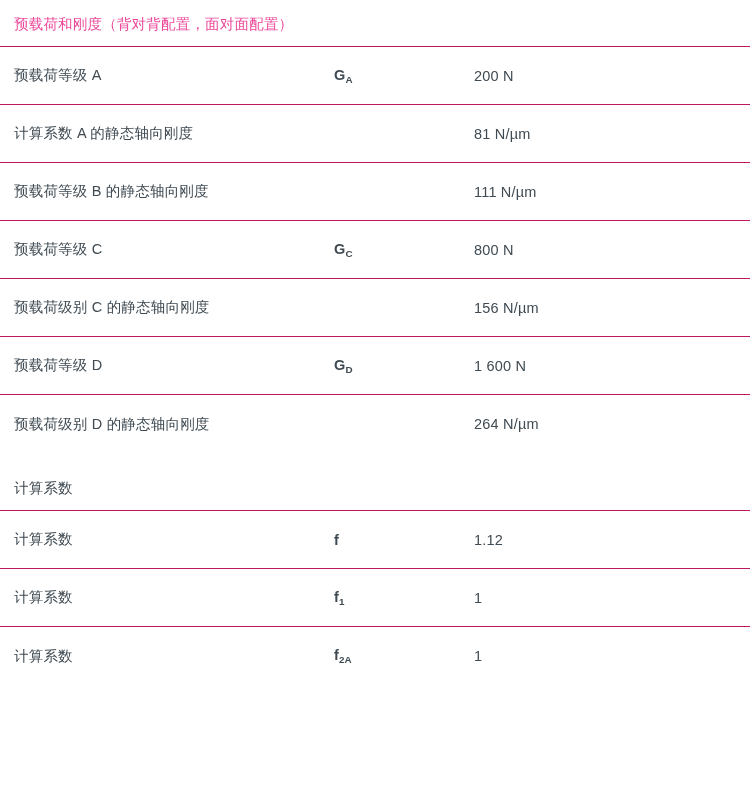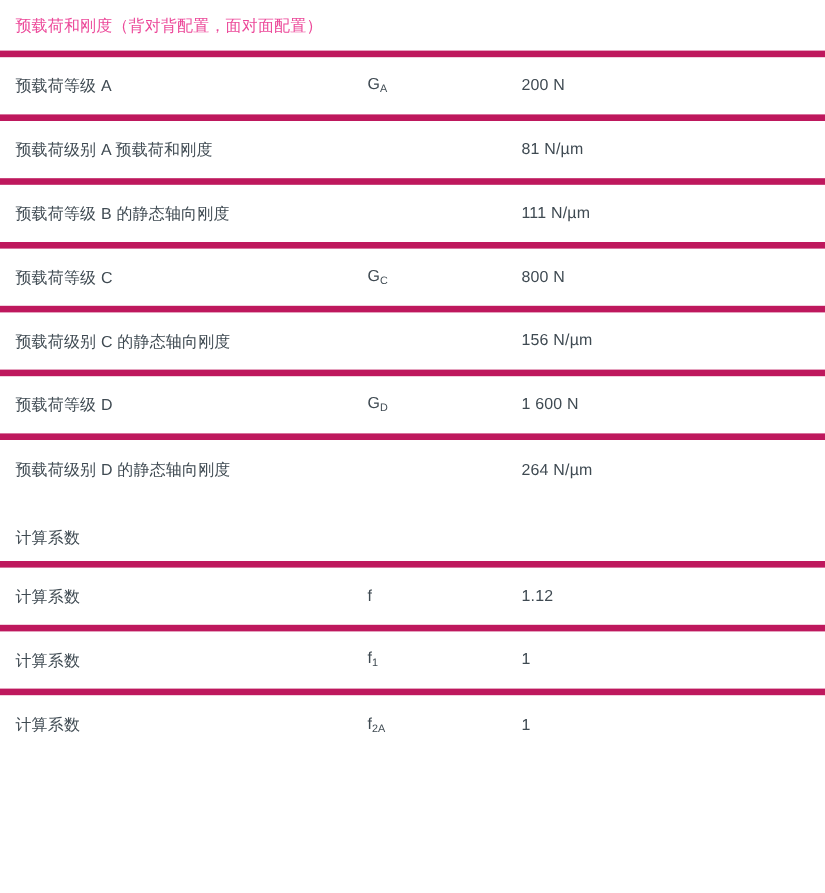--- a/index.html
+++ b/index.html
@@ -29,33 +29,34 @@
   }
   .spec-table {
     width: 100%;
     border-collapse: collapse;
     table-layout: fixed;
   }
   .spec-table tr {
     height: 58px;
   }
   .spec-table td {
-    border-top: 6px solid #be185d;
+    border-top: 1px solid #be185d;
     vertical-align: middle;
     font-size: 14.5px;
     color: #3f4a52;
     padding: 0 6px 0 14px;
     letter-spacing: 0.2px;
   }
   .col-label {
     width: 300px;
   }
   .col-symbol {
     width: 120px;
     font-size: 15px;
+    font-weight: bold;
   }
   .col-value {
     width: auto;
   }
   .sym {
     white-space: nowrap;
   }
   .sym sub {
     font-size: 0.68em;
     vertical-align: -0.28em;
@@ -80,21 +81,21 @@
   <div class="section-title">预载荷和刚度（背对背配置，面对面配置）</div>
 
   <table class="spec-table">
     <tbody>
         <tr>
           <td class="col-label">预载荷等级 A</td>
           <td class="col-symbol"><span class="sym">G<sub>A</sub></span></td>
           <td class="col-value">200 N</td>
         </tr>
         <tr>
-          <td class="col-label">预载荷级别 A 预载荷和刚度</td>
+          <td class="col-label">计算系数 A 的静态轴向刚度</td>
           <td class="col-symbol"></td>
           <td class="col-value">81 N/µm</td>
         </tr>
         <tr>
           <td class="col-label">预载荷等级 B 的静态轴向刚度</td>
           <td class="col-symbol"></td>
           <td class="col-value">111 N/µm</td>
         </tr>
         <tr>
           <td class="col-label">预载荷等级 C</td>

